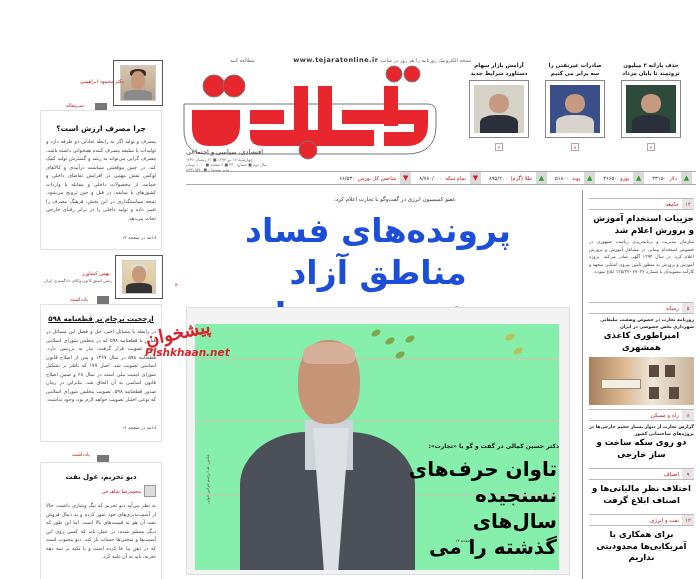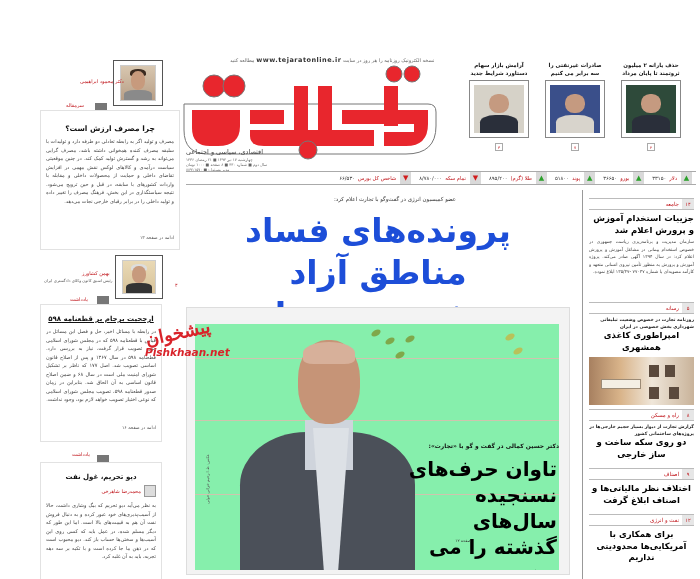--- a/index.html
+++ b/index.html
@@ -16,21 +16,21 @@
   .author-role { position: absolute; font-size: 4px; color: #555; white-space: nowrap; }
   .col-tag { position: absolute; font-size: 5px; color: #c0151b; white-space: nowrap; }
   .grey-sq { position: absolute; width: 12px; height: 13px; background: #777; }
   .col-box { position: absolute; border: 1px solid #e2e2e2; background: #fff; padding: 4px 5px; }
   .col-title { font-size: 7.5px; font-weight: bold; text-align: center; margin: 12px 0 4px; }
   .col-text { font-size: 5px; line-height: 8.5px; color: #444; text-align: justify; }
   .col-cont { font-size: 4.5px; color: #555; margin-top: 4px; }
 
   
   .site-line { position: absolute; top: 56px; left: 230px; font-size: 5px; color: #666; white-space: nowrap; }
-  .site-url { font-family: "DejaVu Sans", sans-serif; font-weight: bold; font-size: 6.5px; color: #333; letter-spacing: 0.5px; direction: ltr; display: inline-block; }
+  .site-url { font-family: "DejaVu Sans", sans-serif; font-weight: bold; font-size: 6.5px; color: #333; letter-spacing: 0.5px; direction: ltr; display: inline-block; margin-left: 37px; }
   .logo-wrap { position: absolute; left: 178px; top: 64px; width: 262px; height: 96px; }
   .logo-sub { position: absolute; left: 186px; top: 148px; font-size: 6.5px; color: #444; white-space: nowrap; }
   .logo-date { position: absolute; left: 186px; font-size: 3.8px; color: #666; white-space: nowrap; }
 
   
   .teaser { position: absolute; width: 62px; }
   .teaser-title { font-size: 5.5px; font-weight: bold; text-align: center; line-height: 8px; white-space: nowrap; }
   .teaser-photo { width: 60px; height: 58px; border: 1px solid #888; padding: 4px; margin: 3px auto 0; background: #fff; }
   .teaser-photo .img { width: 100%; height: 100%; position: relative; overflow: hidden; }
   .teaser-photo .img .face { position: absolute; left: 30%; top: 18%; width: 40%; height: 40%; border-radius: 45%; background: #c59a80; }
@@ -89,21 +89,21 @@
   <div class="author-photo" style="left:6px; top:4px; width:36px; height:36px;">
     <div class="hair"></div>
       <div class="face"></div>
       <div class="body"></div>
   </div>
 </div>
 <div class="author-name" style="left:80px; top:78px;">دکتر محمود ابراهیمی</div>
 
 <div class="col-tag" style="left:66px; top:102px;">سرمقاله</div>
 <div class="grey-sq" style="left:95px; top:103px;"></div>
-<div class="col-box" style="left:40px; top:110px; width:140px; height:140px;">
+<div class="col-box" style="left:40px; top:110px; width:122px; height:140px;">
   <div class="col-title" style="margin-top:9px;">چرا مصرف ارزش است؟</div>
   <div class="col-text" style="height:94px; overflow:hidden;">مصرف و تولید اگر به رابطه تعادلی دو طرفه دارد و تولیدات با سلیقه مصرف کننده همخوانی داشته باشد، مصرف گرایی می‌تواند به رشد و گسترش تولید کمک کند. در چنین موقعیتی سیاست درآمدی و کالاهای لوکس نقش مهمی در افزایش تقاضای داخلی و حمایت از محصولات داخلی و مقابله با واردات کشورهای با سابقه، در قبل و حین ترویج می‌شود. نتیجه سیاستگذاری در این بخش، فرهنگ مصرف را تغییر داده و تولید داخلی را در برابر رقبای خارجی نجات می‌دهد.</div>
   <div class="col-cont">ادامه در صفحه ۱۳</div>
 </div>
 
 <div class="author-frame" style="left:115px; top:255px; width:48px; height:44px;">
   <div class="author-photo" style="left:6px; top:4px; width:34px; height:34px; background:linear-gradient(#e9d9b5,#d8c39a);">
     <div class="hair" style="background:#ddd;"></div>
       <div class="face"></div>
       <div class="body" style="background:#333;"></div>

